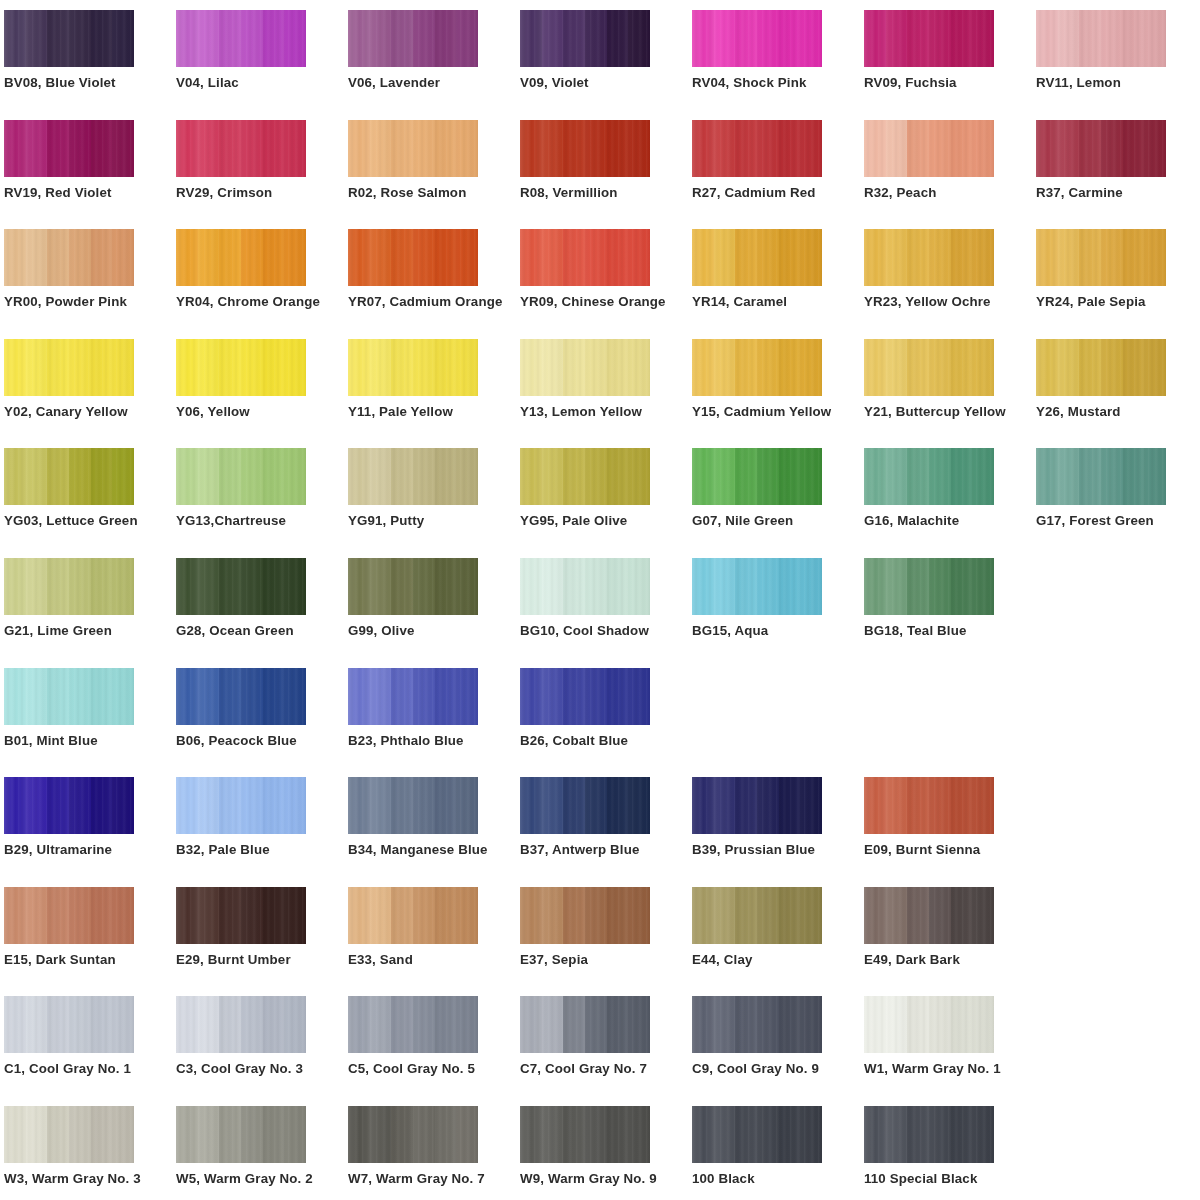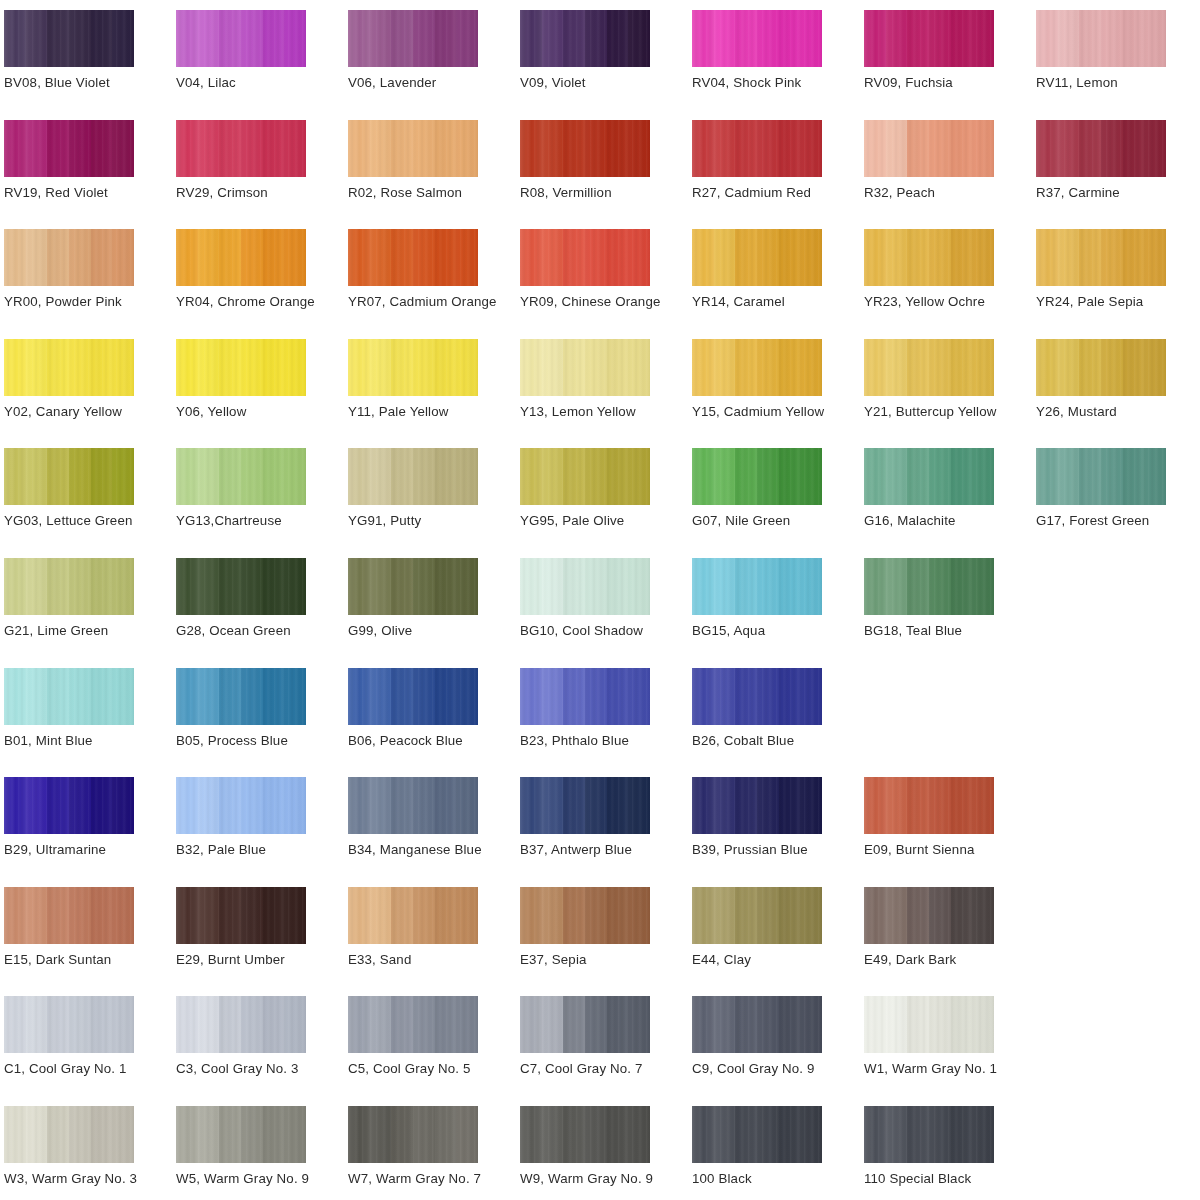--- a/index.html
+++ b/index.html
@@ -16,20 +16,21 @@
     width: 1200px;
     height: 1200px;
     padding: 8px 0 0 4px;
   }
   .row {
     display: block;
     height: 109.6px;
     position: relative;
     white-space: nowrap;
     font-size: 0;
+    font-weight: bold;
   }
   .cell {
     display: inline-block;
     vertical-align: top;
     width: 172px;
     height: 109px;
     position: relative;
   }
   .swatch {
     width: 130px;
@@ -467,29 +468,20 @@
     <div class="row"><div class="cell"><div class="swatch">
           <div class="band" style="background: rgb(167, 226, 224); left: 0%; width: 16.9167%;"></div>
           <div class="band" style="background: rgb(173, 230, 228); left: 16.6667%; width: 16.9167%;"></div>
           <div class="band" style="background: rgb(161, 223, 221); left: 33.3333%; width: 16.9167%;"></div>
           <div class="band" style="background: rgb(154, 219, 217); left: 50%; width: 16.9167%;"></div>
           <div class="band" style="background: rgb(149, 216, 214); left: 66.6667%; width: 16.9167%;"></div>
           <div class="band" style="background: rgb(147, 215, 213); left: 83.3333%; width: 16.9167%;"></div>
           <div class="grain"></div>
           <div class="sheen"></div>
         </div><div class="label">B01, Mint Blue</div></div><div class="cell"><div class="swatch">
-          <div class="band" style="background: rgb(77, 154, 194); left: 0%; width: 16.9167%;"></div>
-          <div class="band" style="background: rgb(84, 160, 199); left: 16.6667%; width: 16.9167%;"></div>
-          <div class="band" style="background: rgb(63, 140, 181); left: 33.3333%; width: 16.9167%;"></div>
-          <div class="band" style="background: rgb(47, 125, 169); left: 50%; width: 16.9167%;"></div>
-          <div class="band" style="background: rgb(39, 117, 162); left: 66.6667%; width: 16.9167%;"></div>
-          <div class="band" style="background: rgb(36, 114, 159); left: 83.3333%; width: 16.9167%;"></div>
-          <div class="grain"></div>
-          <div class="sheen"></div>
-        </div><div class="label">B05, Process Blue</div></div><div class="cell"><div class="swatch">
           <div class="band" style="background: rgb(58, 94, 168); left: 0%; width: 16.9167%;"></div>
           <div class="band" style="background: rgb(64, 100, 173); left: 16.6667%; width: 16.9167%;"></div>
           <div class="band" style="background: rgb(50, 84, 156); left: 33.3333%; width: 16.9167%;"></div>
           <div class="band" style="background: rgb(41, 74, 146); left: 50%; width: 16.9167%;"></div>
           <div class="band" style="background: rgb(36, 68, 139); left: 66.6667%; width: 16.9167%;"></div>
           <div class="band" style="background: rgb(34, 66, 136); left: 83.3333%; width: 16.9167%;"></div>
           <div class="grain"></div>
           <div class="sheen"></div>
         </div><div class="label">B06, Peacock Blue</div></div><div class="cell"><div class="swatch">
           <div class="band" style="background: rgb(107, 116, 204); left: 0%; width: 16.9167%;"></div>
@@ -686,21 +678,21 @@
           <div class="sheen"></div>
         </div><div class="label">W3, Warm Gray No. 3</div></div><div class="cell"><div class="swatch">
           <div class="band" style="background: rgb(167, 167, 156); left: 0%; width: 16.9167%;"></div>
           <div class="band" style="background: rgb(173, 173, 162); left: 16.6667%; width: 16.9167%;"></div>
           <div class="band" style="background: rgb(155, 155, 144); left: 33.3333%; width: 16.9167%;"></div>
           <div class="band" style="background: rgb(142, 142, 132); left: 50%; width: 16.9167%;"></div>
           <div class="band" style="background: rgb(134, 134, 124); left: 66.6667%; width: 16.9167%;"></div>
           <div class="band" style="background: rgb(131, 131, 121); left: 83.3333%; width: 16.9167%;"></div>
           <div class="grain"></div>
           <div class="sheen"></div>
-        </div><div class="label">W5, Warm Gray No. 9</div></div><div class="cell"><div class="swatch">
+        </div><div class="label">W5, Warm Gray No. 2</div></div><div class="cell"><div class="swatch">
           <div class="band" style="background: rgb(85, 84, 78); left: 0%; width: 16.9167%;"></div>
           <div class="band" style="background: rgb(90, 89, 83); left: 16.6667%; width: 16.9167%;"></div>
           <div class="band" style="background: rgb(97, 95, 88); left: 33.3333%; width: 16.9167%;"></div>
           <div class="band" style="background: rgb(106, 104, 97); left: 50%; width: 16.9167%;"></div>
           <div class="band" style="background: rgb(112, 110, 103); left: 66.6667%; width: 16.9167%;"></div>
           <div class="band" style="background: rgb(114, 111, 104); left: 83.3333%; width: 16.9167%;"></div>
           <div class="grain"></div>
           <div class="sheen"></div>
         </div><div class="label">W7, Warm Gray No. 7</div></div><div class="cell"><div class="swatch">
           <div class="band" style="background: rgb(91, 91, 87); left: 0%; width: 16.9167%;"></div>

